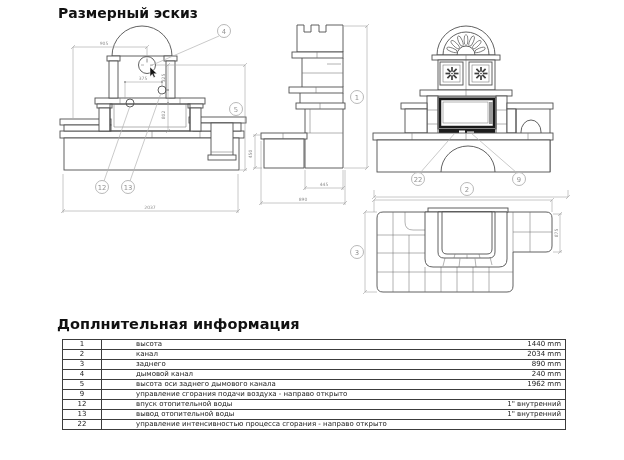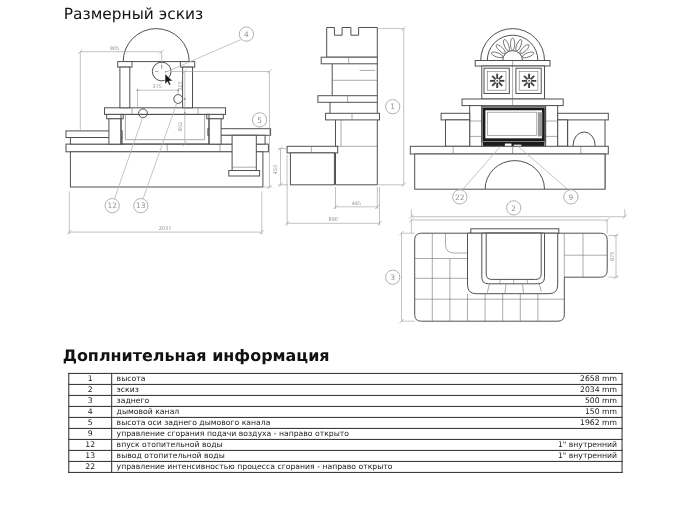--- a/index.html
+++ b/index.html
@@ -1,39 +1,39 @@
 <!DOCTYPE html>
 <html><head>
 <meta charset="utf-8">
 <style>
   html,body{margin:0;padding:0;background:#ffffff;}
   body{width:624px;height:460px;position:relative;overflow:hidden;
        font-family:"DejaVu Sans","Liberation Sans",sans-serif;color:#111;}
-  .main-title{position:absolute;left:58px;top:5px;font-size:14px;font-weight:normal;}
+  .main-title{position:absolute;left:58px;top:5px;font-size:14px;font-weight:bold;}
   .info-title{position:absolute;left:57px;top:316px;font-size:14.5px;font-weight:bold;text-align:right;}
   #drawing{position:absolute;left:0;top:0;}
   
   .ln{fill:none;stroke:#4f4f4f;stroke-width:.9;}
   .box{fill:#ffffff;stroke:#4f4f4f;stroke-width:.9;}
   .s2{fill:none;stroke:#737373;stroke-width:.55;}
   .sd{fill:none;stroke:#9b9b9b;stroke-width:.55;}
   .sl{fill:none;stroke:#b3b3b3;stroke-width:.7;}
   .dt{font-size:4.5px;fill:#8f8f8f;}
   .co circle{fill:#ffffff;stroke:#b0b0b0;stroke-width:.9;}
   .co text{font-size:6.8px;fill:#949494;text-anchor:middle;}
   .dark{fill:#1d1d1d;stroke:none;}
   .ray{stroke:#3f3f3f;stroke-width:1.7;}
   .petal{fill:#ffffff;stroke:#5a5a5a;stroke-width:.7;}
   
   .info-table{position:absolute;left:62px;top:339px;width:504px;border-collapse:collapse;
               table-layout:fixed;border:1.5px solid #3c3c3c;}
   .info-table td{border:1px solid #3c3c3c;font-size:7px;line-height:9px;height:9px;
                  padding:0 4px;white-space:nowrap;overflow:hidden;color:#1a1a1a;}
   .info-table td.c-num{width:38px;text-align:center;padding:0;}
-  .rf{display:flex;justify-content:space-between;}
+  .rf{display:flex;justify-content:space-between;margin-left:30px;}
 </style>
 </head>
 <body>
 
 <div class="main-title">Размерный эскиз</div>
 
 <svg id="drawing" width="624" height="312" viewBox="0 0 624 312">
 
   <g>
 
@@ -356,48 +356,48 @@
 
 <div class="info-title">Доплнительная информация</div>
 
 <table class="info-table">
   <tbody>
     <tr>
       <td class="c-num">1</td>
       <td class="c-body">
           <div class="rf">
             <span>высота</span>
-            <span>2658 mm</span>
+            <span>1440 mm</span>
           </div>
         </td>
     </tr>
     <tr>
       <td class="c-num">2</td>
       <td class="c-body">
           <div class="rf">
-            <span>эскиз</span>
+            <span>канал</span>
             <span>2034 mm</span>
           </div>
         </td>
     </tr>
     <tr>
       <td class="c-num">3</td>
       <td class="c-body">
           <div class="rf">
             <span>заднего</span>
-            <span>500 mm</span>
+            <span>890 mm</span>
           </div>
         </td>
     </tr>
     <tr>
       <td class="c-num">4</td>
       <td class="c-body">
           <div class="rf">
             <span>дымовой канал</span>
-            <span>150 mm</span>
+            <span>240 mm</span>
           </div>
         </td>
     </tr>
     <tr>
       <td class="c-num">5</td>
       <td class="c-body">
           <div class="rf">
             <span>высота оси заднего дымового канала</span>
             <span>1962 mm</span>
           </div>

